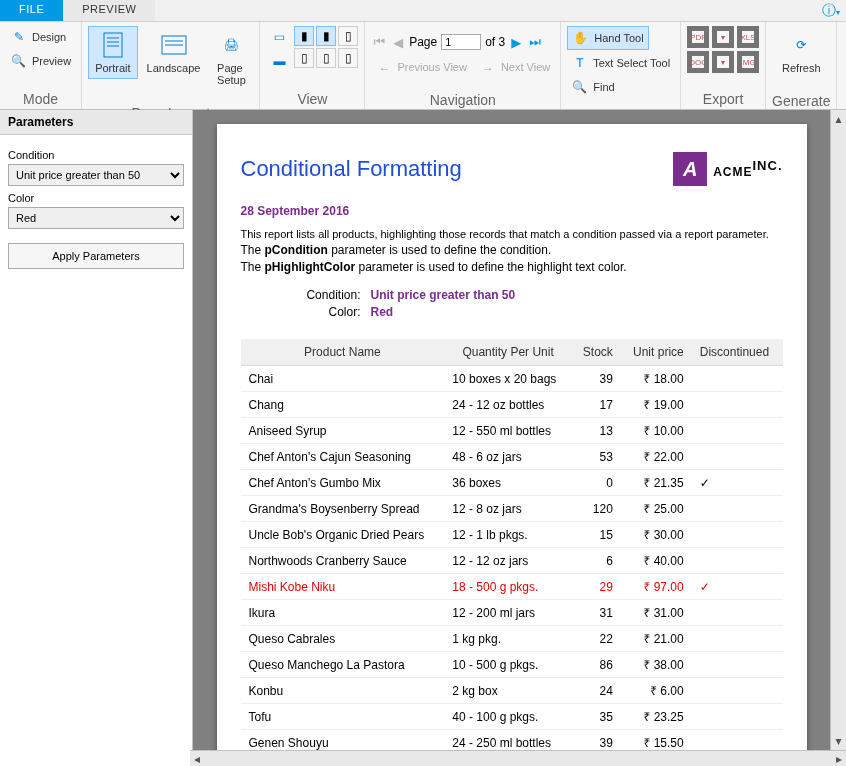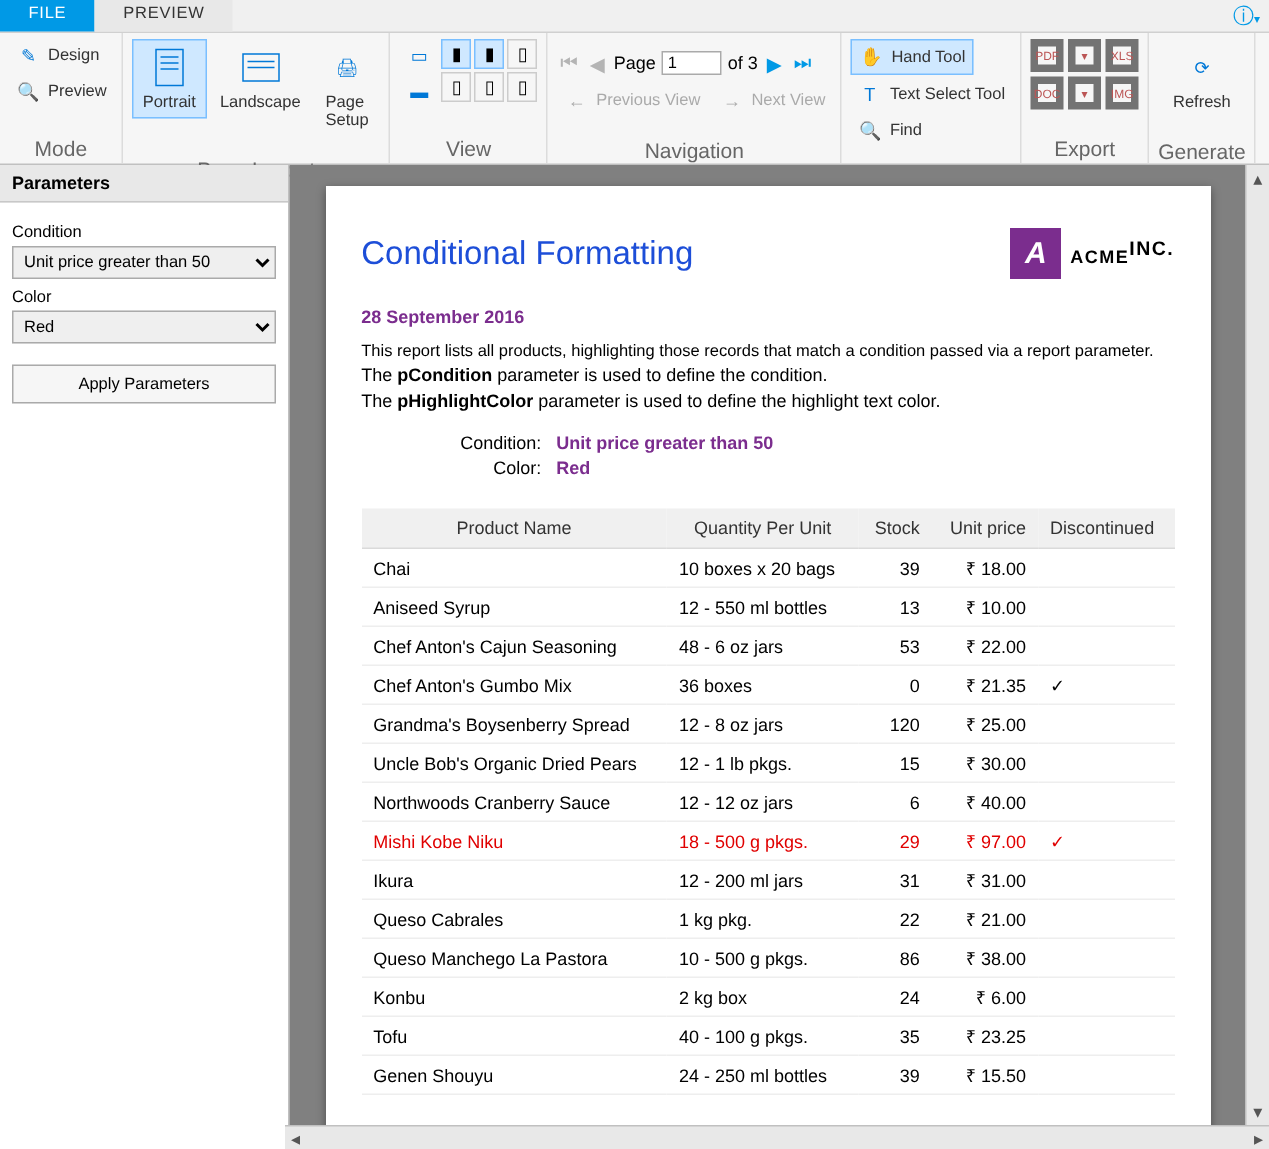--- a/index.html
+++ b/index.html
@@ -255,20 +255,27 @@
             </thead>
           <tbody id="tbody">
               <tr>
                 <td>Chai</td>
                 <td>10 boxes x 20 bags</td>
                 <td>39</td>
                 <td>₹ 18.00</td>
                 <td></td>
               </tr>
               <tr>
+                <td>Chang</td>
+                <td>24 - 12 oz bottles</td>
+                <td>17</td>
+                <td>₹ 19.00</td>
+                <td></td>
+              </tr>
+              <tr>
                 <td>Aniseed Syrup</td>
                 <td>12 - 550 ml bottles</td>
                 <td>13</td>
                 <td>₹ 10.00</td>
                 <td></td>
               </tr>
               <tr>
                 <td>Chef Anton's Cajun Seasoning</td>
                 <td>48 - 6 oz jars</td>
                 <td>53</td>

